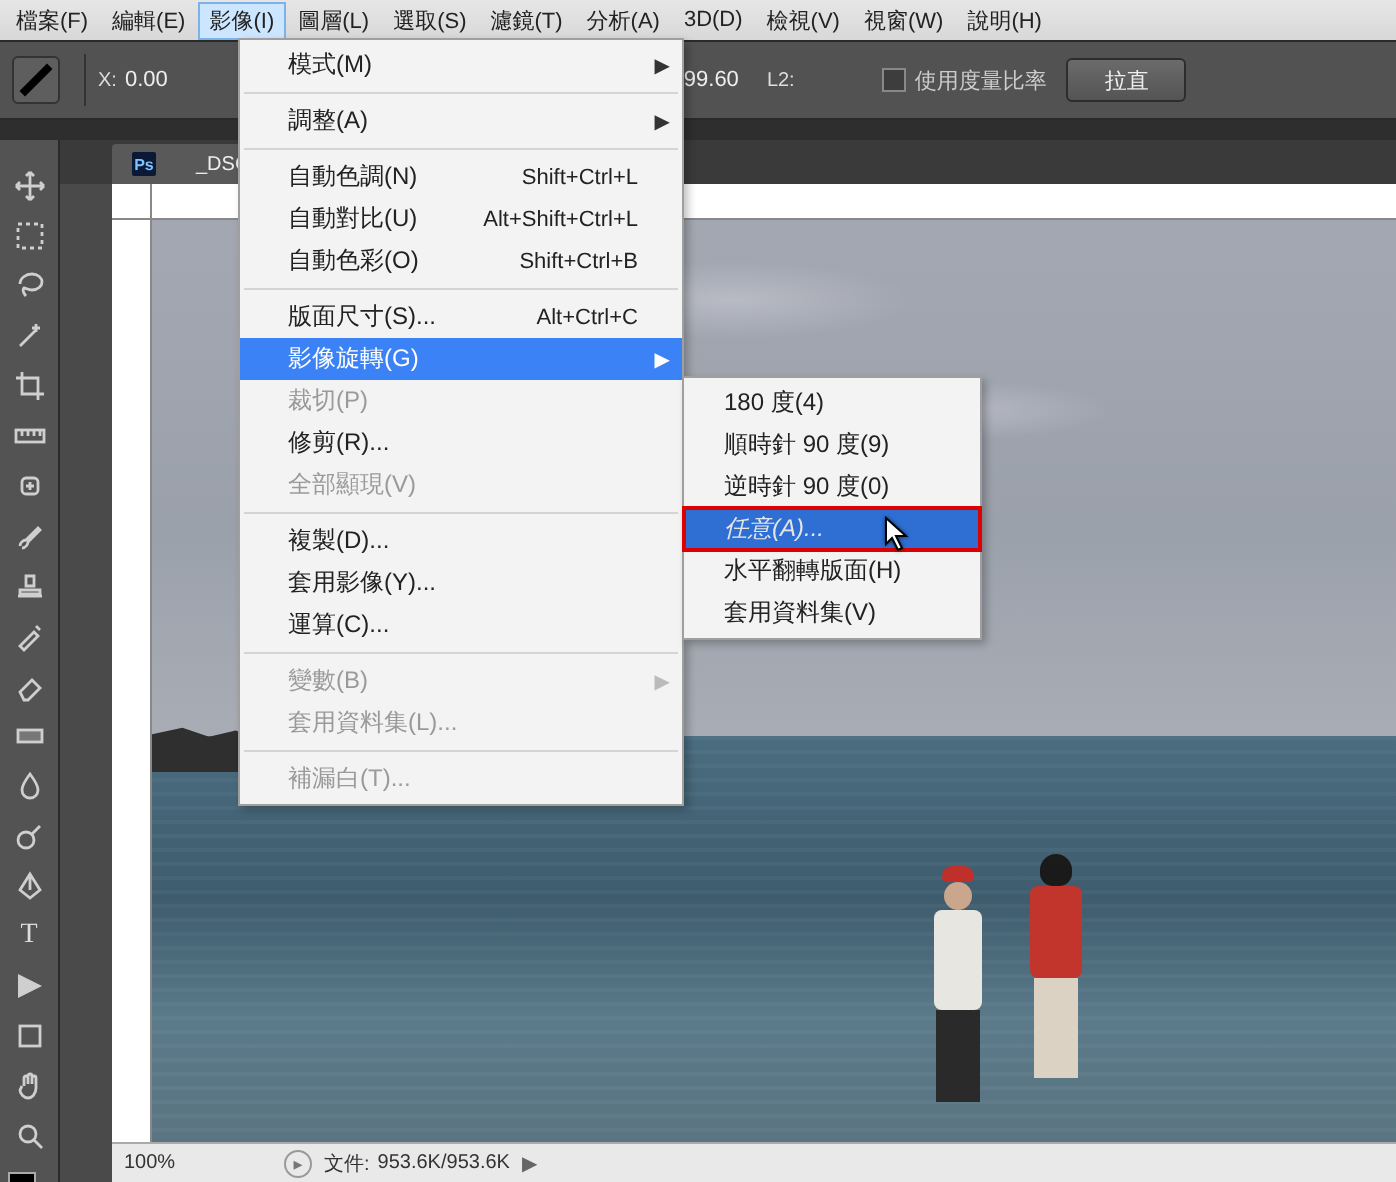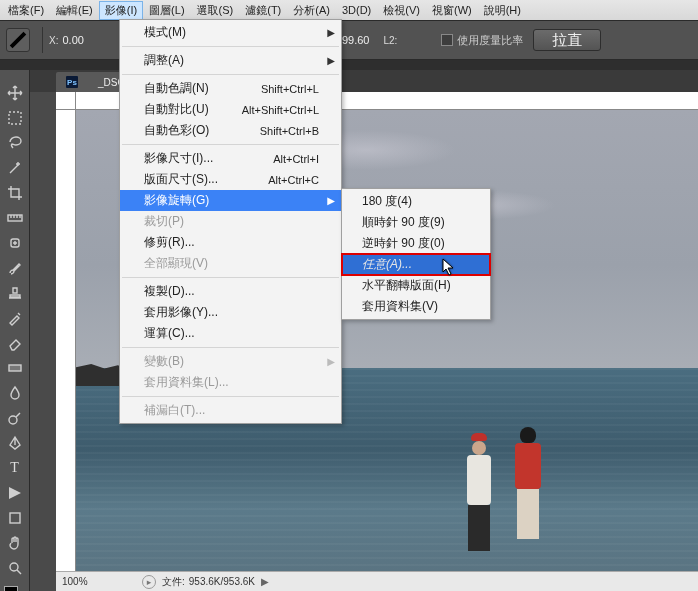--- a/index.html
+++ b/index.html
@@ -10,21 +10,21 @@
   .menubar .mitem { padding: 2px 6px; cursor: default; }
   .menubar .mitem.active { background: #cde6ff; border: 1px solid #7bb3e8; padding: 1px 5px; }
 
   .optionsbar { height: 40px; background: #525252; border-top: 1px solid #2a2a2a; border-bottom: 1px solid #2a2a2a; display: flex; align-items: center; font-size: 11px; color: #ddd; }
   .optionsbar .hand { width: 24px; height: 24px; margin: 0 6px; display: inline-flex; align-items: center; justify-content: center; border: 1px solid #333; background: #5e5e5e; border-radius: 3px; }
   .optionsbar .sep { width: 1px; height: 26px; background: #333; margin: 0 6px; }
   .optionsbar .lbl { margin-right: 4px; font-size: 10px; }
   .optionsbar .val { font-size: 11px; color: #eee; margin-right: 14px; }
   .optionsbar .chkwrap { display: flex; align-items: center; margin-left: 10px; font-size: 11px; color: #ccc; }
   .optionsbar .chk { width: 12px; height: 12px; border: 1px solid #888; background: #3d3d3d; margin-right: 4px; }
-  .optionsbar .btn { height: 22px; padding: 0 18px; margin-left: 10px; font-size: 15px; background: linear-gradient(#6b6b6b,#545454); border: 1px solid #2d2d2d; border-radius: 3px; color: #eee; display: inline-flex; align-items: center; }
+  .optionsbar .btn { height: 22px; padding: 0 18px; margin-left: 10px; font-size: 11px; background: linear-gradient(#6b6b6b,#545454); border: 1px solid #2d2d2d; border-radius: 3px; color: #eee; display: inline-flex; align-items: center; }
 
   .strip { height: 10px; background: #2e2e2e; }
 
   .workspace { position: absolute; left: 0; top: 70px; right: 0; bottom: 0; background: #4a4a4a; }
 
   .toolpanel { position: absolute; left: 0; top: 0; bottom: 0; width: 30px; background: #535353; border-right: 1px solid #2a2a2a; padding-top: 10px; }
   .tool { width: 24px; height: 24px; margin: 1px auto; display: flex; align-items: center; justify-content: center; color: #ccc; font-size: 14px; }
   .tool svg { width: 16px; height: 16px; stroke: #cfcfcf; fill: none; stroke-width: 1.4; }
   .swatches { width: 22px; height: 22px; margin: 6px auto; position: relative; }
   .swatches .fg { position: absolute; width: 14px; height: 14px; background: #000; border: 1px solid #aaa; top: 0; left: 0; z-index: 2; }
@@ -297,24 +297,20 @@
     <div class="row">
         <span>自動對比(U)</span>
         <span class="shortcut">Alt+Shift+Ctrl+L</span>
       </div>
     <div class="row">
         <span>自動色彩(O)</span>
         <span class="shortcut">Shift+Ctrl+B</span>
       </div>
     <div class="msep"></div>
     <div class="row">
-        <span>影像尺寸(I)...</span>
-        <span class="shortcut">Alt+Ctrl+I</span>
-      </div>
-    <div class="row">
         <span>版面尺寸(S)...</span>
         <span class="shortcut">Alt+Ctrl+C</span>
       </div>
     <div class="row hl">
         <span>影像旋轉(G)</span>
         <span class="arrow">▶</span>
       </div>
     <div class="row disabled">
         <span>裁切(P)</span>
       </div>

